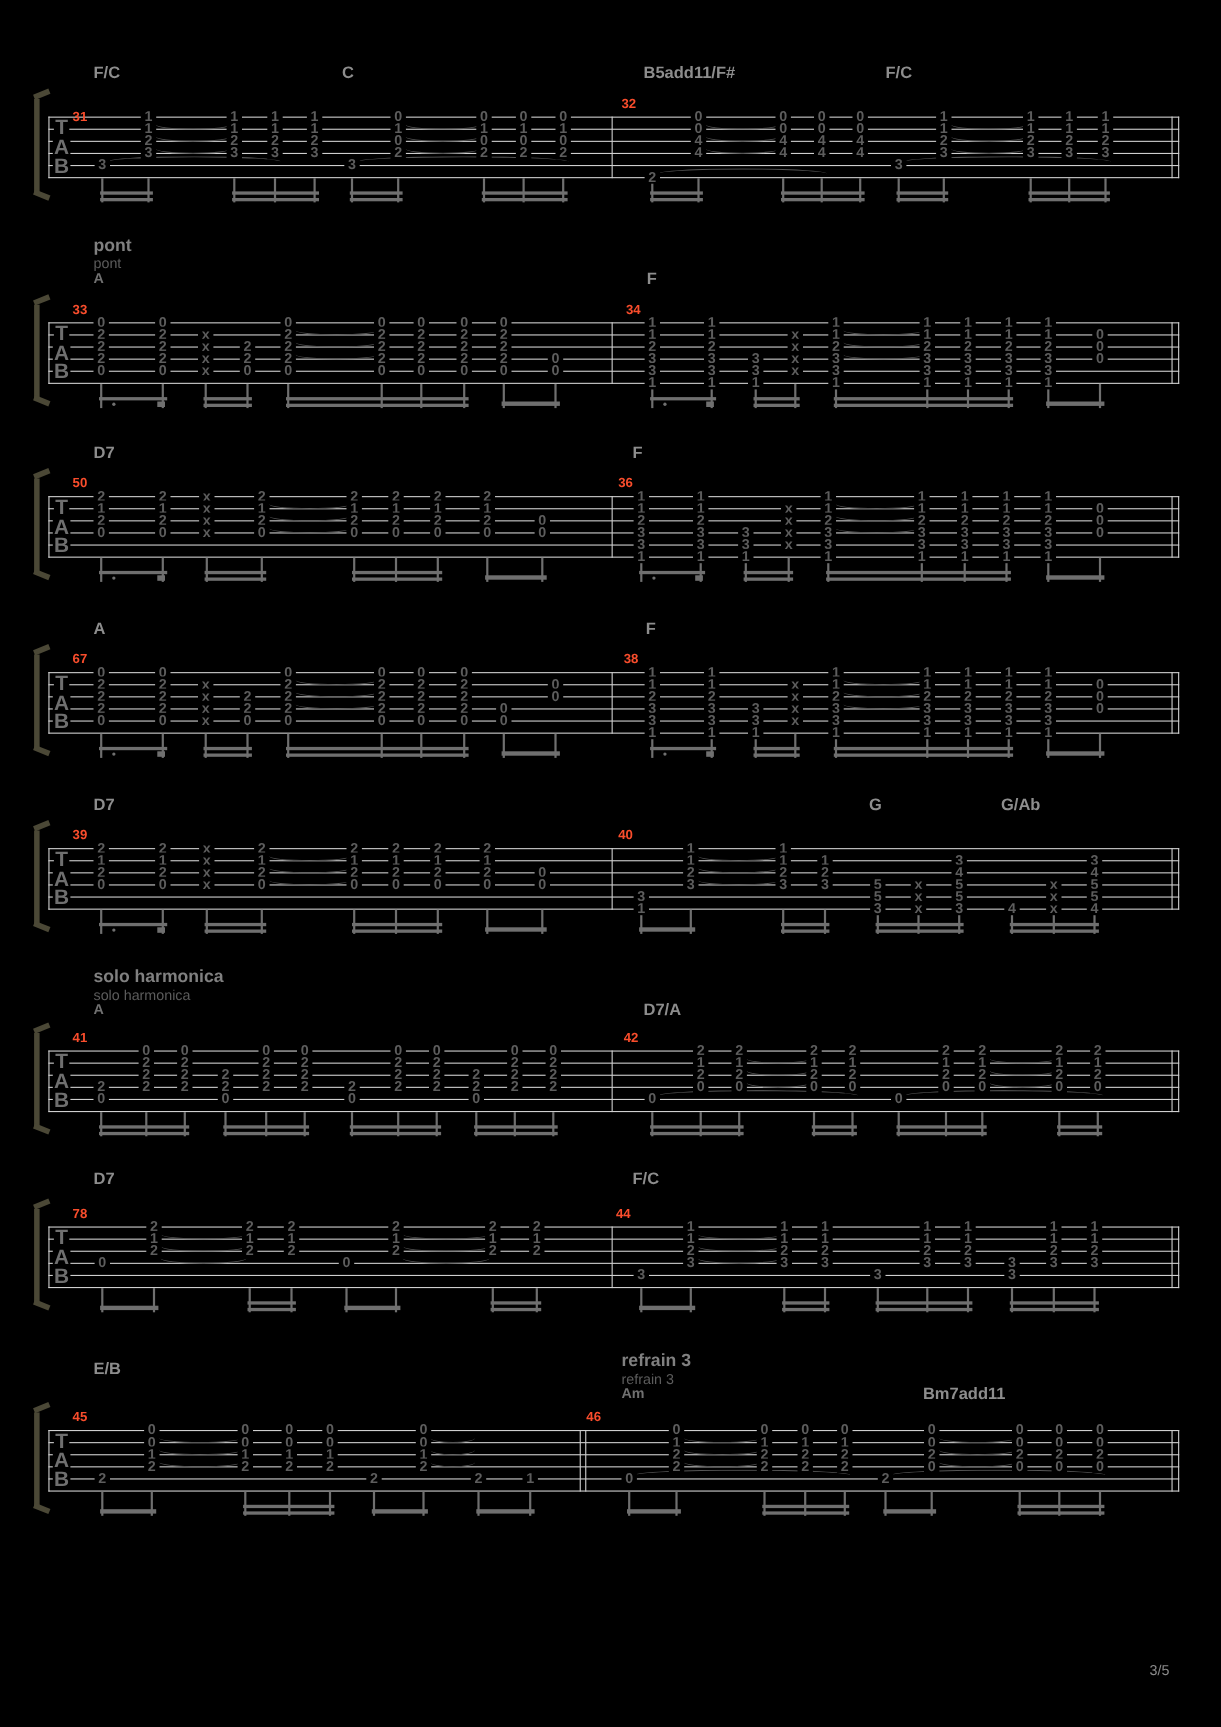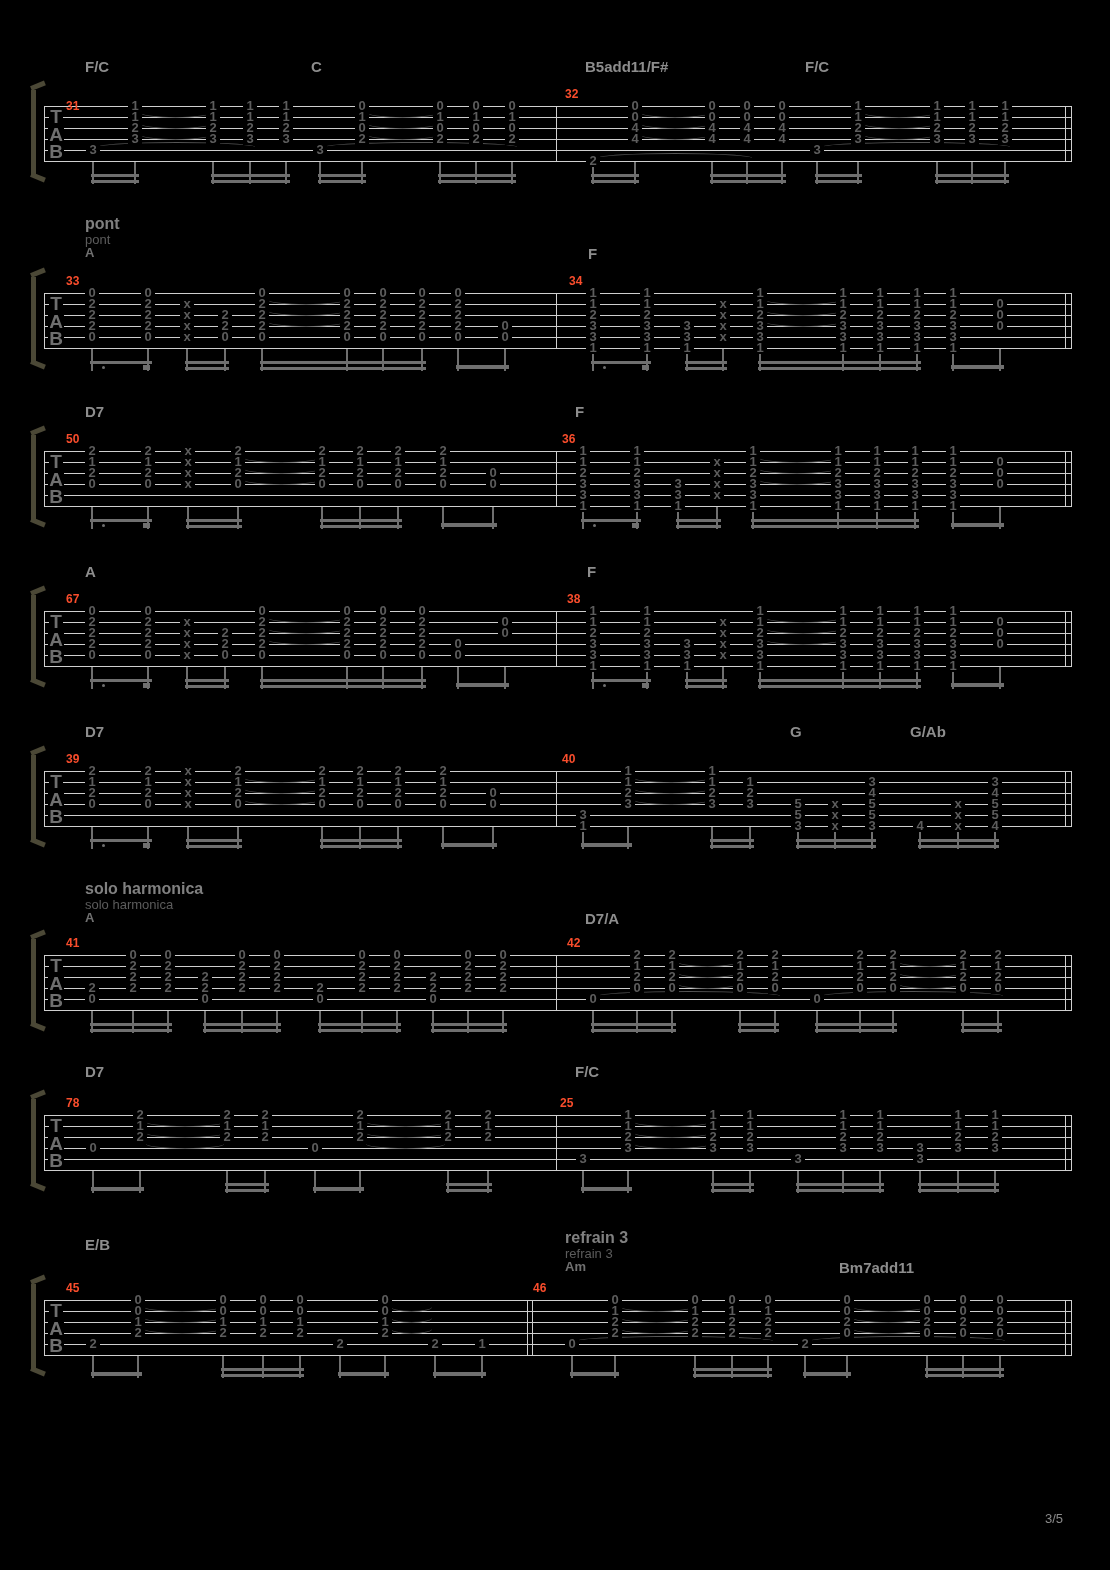--- a/index.html
+++ b/index.html
@@ -981,21 +981,21 @@
     <div class="fret" style="left: 308px; top: 1140.7px;">0</div>
     <div class="fret" style="left: 353px; top: 1108px;">2</div>
     <div class="fret" style="left: 353px; top: 1118.9px;">1</div>
     <div class="fret" style="left: 353px; top: 1129.8px;">2</div>
     <div class="fret" style="left: 441px; top: 1108px;">2</div>
     <div class="fret" style="left: 441px; top: 1118.9px;">1</div>
     <div class="fret" style="left: 441px; top: 1129.8px;">2</div>
     <div class="fret" style="left: 481px; top: 1108px;">2</div>
     <div class="fret" style="left: 481px; top: 1118.9px;">1</div>
     <div class="fret" style="left: 481px; top: 1129.8px;">2</div>
-    <div class="mnum" style="left: 560px; top: 1096px;">25</div>
+    <div class="mnum" style="left: 560px; top: 1096px;">44</div>
     <div class="stem" style="left: 582px; top: 1170.5px; height: 22px;"></div>
     <div class="stem" style="left: 627px; top: 1170.5px; height: 22px;"></div>
     <div class="stem" style="left: 712px; top: 1170.5px; height: 22px;"></div>
     <div class="stem" style="left: 749px; top: 1170.5px; height: 22px;"></div>
     <div class="stem" style="left: 797px; top: 1170.5px; height: 22px;"></div>
     <div class="stem" style="left: 842px; top: 1170.5px; height: 22px;"></div>
     <div class="stem" style="left: 879px; top: 1170.5px; height: 22px;"></div>
     <div class="stem" style="left: 919px; top: 1170.5px; height: 22px;"></div>
     <div class="stem" style="left: 957px; top: 1170.5px; height: 22px;"></div>
     <div class="stem" style="left: 994px; top: 1170.5px; height: 22px;"></div>

